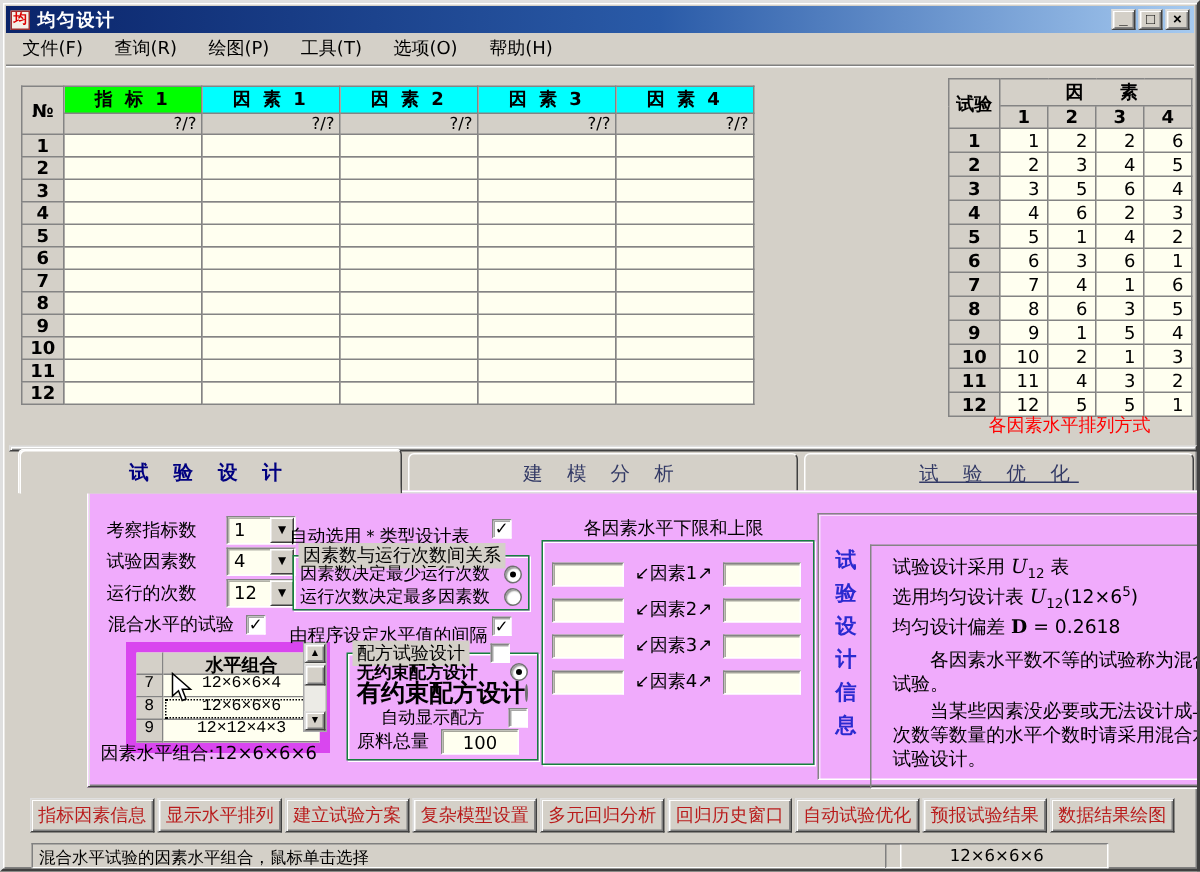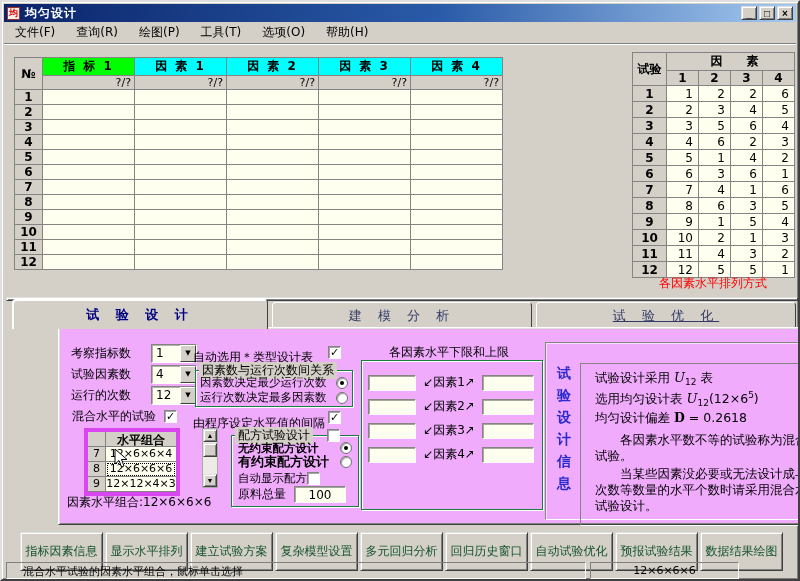--- a/index.html
+++ b/index.html
@@ -70,21 +70,21 @@
            border:1px solid; border-color:#848484 #fff #fff #848484; box-shadow:inset 1px 1px 0 rgba(0,0,0,.3); }
   .combo-val { flex:1; font-size:12px; padding:1px 0 0 4px; }
   .combo-btn { width:16px; background:#d4d0c8; border:1px solid; border-color:#fff #404040 #404040 #fff;
            font-size:7px; text-align:center; line-height:15px; color:#000; }
   .cb { width:13px; height:13px; background:#fff; border:1px solid; border-color:#848484 #fff #fff #848484;
         box-shadow:inset 1px 1px 0 rgba(0,0,0,.35); font-size:11px; font-weight:bold; line-height:11px; text-align:center; }
   .radio { width:12px; height:12px; border-radius:50%; background:#fff; border:1px solid #707070;
         box-shadow:inset 1px 1px 1px rgba(0,0,0,.4); position:relative; }
   .radio.checked::after { content:""; position:absolute; left:3px; top:3px; width:4px; height:4px; border-radius:50%; background:#000; }
   
-  #level-list { left:25px; top:100px; width:96px; border:4px solid #d946ef; background:#fffff0; }
+  #level-list { left:25px; top:100px; width:136px; border:7px solid #d946ef; background:#fffff0;font-family:Liberation Mono, monospace; }
   .lv-row { display:flex; height:15px; }
   .lv-num { width:18px; background:#d4d0c8; border-right:1px solid #848484; border-bottom:1px solid #848484;
             font-size:11px; text-align:center; }
   .lv-text { flex:1; font-size:11px; text-align:center; border-bottom:1px solid #848484; background:#fffff0; }
   .lv-head .lv-text { background:#d4d0c8; font-weight:bold; font-size:12px; }
   .lv-row.sel .lv-text { outline:1px dotted #000; outline-offset:-2px; }
   #list-scroll { left:143px; top:100px; width:16px; height:60px; background:#ecebe6; border:1px solid #aaa; }
   .sb-btn { width:14px; height:13px; font-size:7px; line-height:12px; text-align:center; padding:0; }
   #sb-thumb { width:14px; height:14px; }
   #combo-result { left:8px; top:166px; font-size:12px; }
@@ -105,24 +105,24 @@
   #info-inner { position:absolute; left:34px; top:20px; width:258px; height:163px;
       border:1px solid; border-color:#848484 #fff #fff #848484; padding:6px 4px 0 14px; }
   .info-line { font-size:12.5px; height:20px; white-space:nowrap; }
   .u-sym { font-family:"DejaVu Serif",serif; font-style:italic; font-size:13px; }
   .sub { font-size:9px; vertical-align:-3px; }
   .sup { font-size:9px; vertical-align:5px; }
   .d-sym { font-family:"DejaVu Serif",serif; font-weight:bold; }
   .info-para { font-size:12.5px; line-height:16px; margin-top:2px; }
   
   #btn-row { left:18px; top:530px; display:flex; }
-  .bbtn { width:83px; height:39px; margin-right:2px; font-size:12px; color:#14532d;
+  .bbtn { width:83px; height:23px; margin-right:2px; font-size:12px; color:#b91c1c;
           font-family:"DejaVu Sans",sans-serif; padding:0; white-space:nowrap; }
   
-  #status-left  { left:4px; top:560px; width:580px; height:17px; font-size:11px; padding:1px 16px; }
+  #status-left  { left:19px; top:560px; width:580px; height:17px; font-size:11px; padding:1px 4px; }
   #status-right { left:588px; top:560px; width:149px; height:17px; font-size:11px; text-align:center; padding:1px 4px; }
   #cursor { left:112px; top:446px; z-index:50; }
 </style>
 </head>
 <body>
 
 <div id="screen">
 
   <div class="abs" id="titlebar">
     <div id="app-icon">均</div>
@@ -495,25 +495,25 @@
       <span class="gb-cap">配方试验设计</span>
       <span class="cb" style="position:absolute; top:-7px; left:95px;"></span>
       <div style="position:absolute; left:0; top:5px; right:0;font-weight:bold;">
 
           <div style="display:flex; justify-content:space-between; align-items:center; height:14px; padding:0 6px;">
             <span class="lbl" style="font-size:11.5px;">无约束配方设计</span>
             <span class="radio checked"></span>
           </div>
 
           <div style="display:flex; justify-content:space-between; align-items:center; height:14px; padding:0 6px;">
-            <span class="lbl" style="font-size:13px;">有约束配方设计</span>
+            <span class="lbl" style="font-size:16px;">有约束配方设计</span>
             <span class="radio"></span>
           </div>
         </div>
-      <div style="position:absolute; left:0; top:35px; right:0; display:flex; justify-content:flex-start; align-items:center; padding:0 6px;">
+      <div style="position:absolute; left:16px; top:35px; right:0; display:flex; justify-content:space-between; align-items:center; padding:0 6px;">
         <span class="lbl" style="font-size:11.5px;">自动显示配方</span>
         <span class="cb"></span>
       </div>
       <div style="position:absolute; left:0; top:50px; right:0; display:flex; align-items:center; padding:0 6px;">
         <span class="lbl">原料总量</span>
         <input class="field txt" style="width: 52px; height: 17px; margin-left: 8px; text-align: center;" value="100">
       </div>
     </div>
 
     <div class="abs lbl" style="left:330px; top:16px;">各因素水平下限和上限</div>

